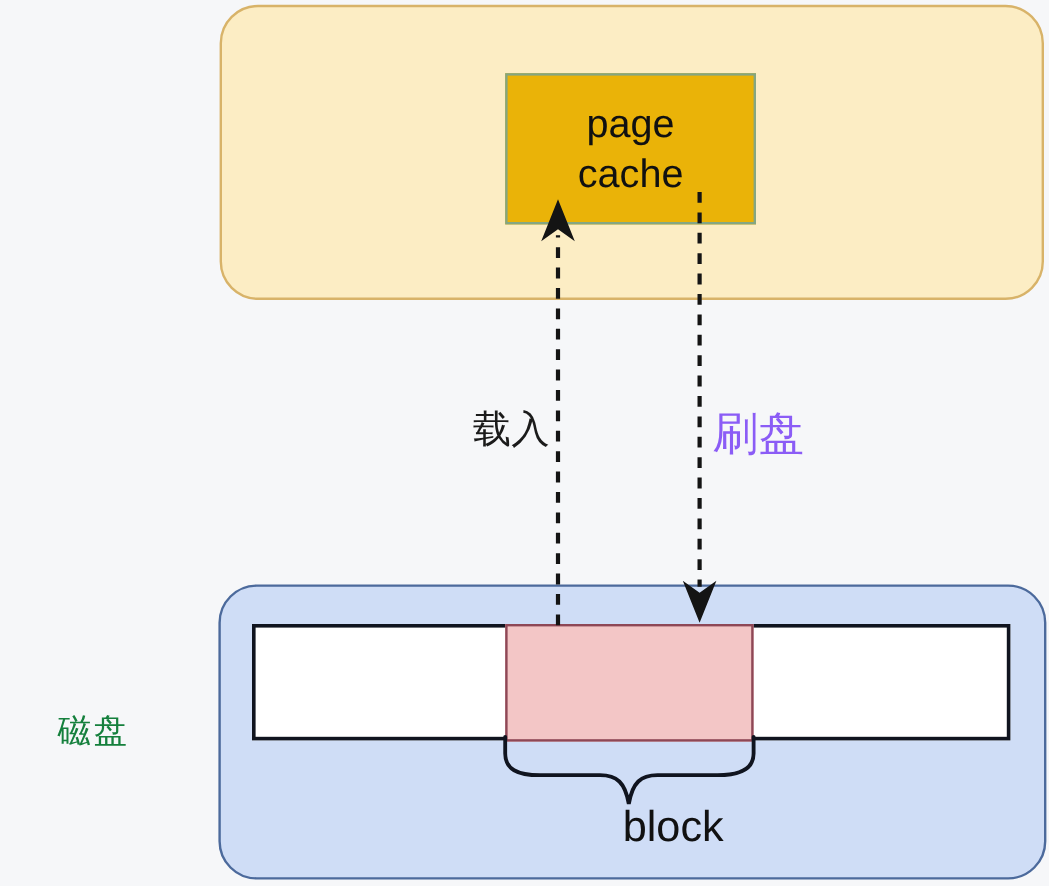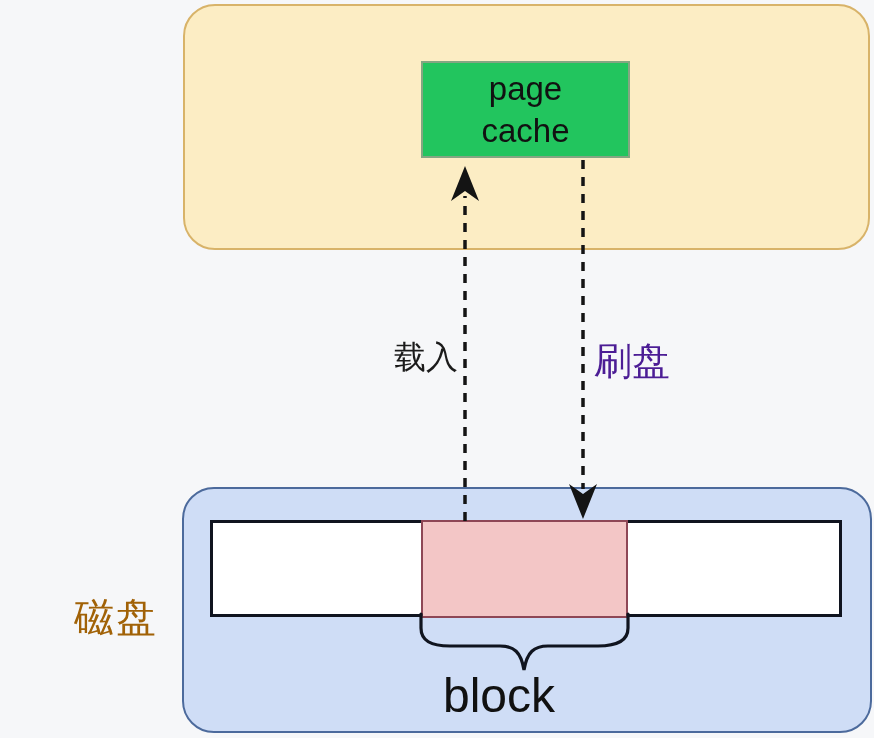--- a/index.html
+++ b/index.html
@@ -31,22 +31,22 @@
     width: 110px;
     text-align: center;
     font-size: 40px;
     font-weight: 500;
     color: #1b1b1b;
     letter-spacing: 2px;
   }
   .page-cache-box {
     position: absolute;
     left: 421px; top: 61px;
-    width: 209px; height: 97px;
-    background: #22c55e;
+    width: 209px; height: 126px;
+    background: #eab308;
     border: 2px solid #84a682;
     box-sizing: border-box;
     display: flex;
     align-items: center;
     justify-content: center;
   }
   .page-cache-box .pc-text {
     display: block;
     width: 130px;
     text-align: center;
@@ -64,40 +64,40 @@
     font-weight: 500;
     color: #1b1b1b;
   }
   .flush-label {
     position: absolute;
     left: 594px; top: 336px;
     width: 110px;
     text-align: left;
     font-size: 38px;
     font-weight: 500;
-    color: #4c1d95;
+    color: #8b5cf6;
   }
   
   .disk-box {
     position: absolute;
     left: 182px; top: 487px;
     width: 690px; height: 246px;
     background: #cfddf6;
     border: 2.5px solid #4c6a9c;
     border-radius: 32px;
     box-sizing: border-box;
   }
   .disk-label {
     position: absolute;
     left: 48px; top: 590px;
     width: 110px;
-    text-align: right;
-    font-size: 40px;
+    text-align: left;
+    font-size: 28px;
     font-weight: 500;
-    color: #a16207;
+    color: #15803d;
     letter-spacing: 2px;
   }
   .disk-strip {
     position: absolute;
     left: 210px; top: 520px;
     width: 632px; height: 97px;
     background: #ffffff;
     border: 3px solid #10141f;
     box-sizing: border-box;
   }
@@ -106,22 +106,22 @@
     left: 421px; top: 520px;
     width: 207px; height: 98px;
     background: #f3c6c6;
     border: 2.5px solid #8e4756;
     box-sizing: border-box;
   }
   .block-label {
     position: absolute;
     left: 443px; top: 668px;
     width: 160px;
-    text-align: left;
-    font-size: 48px;
+    text-align: right;
+    font-size: 36px;
     color: #111;
   }
   
   .overlay {
     position: absolute;
     left: 0; top: 0;
     width: 874px; height: 738px;
     pointer-events: none;
   }
 </style>

